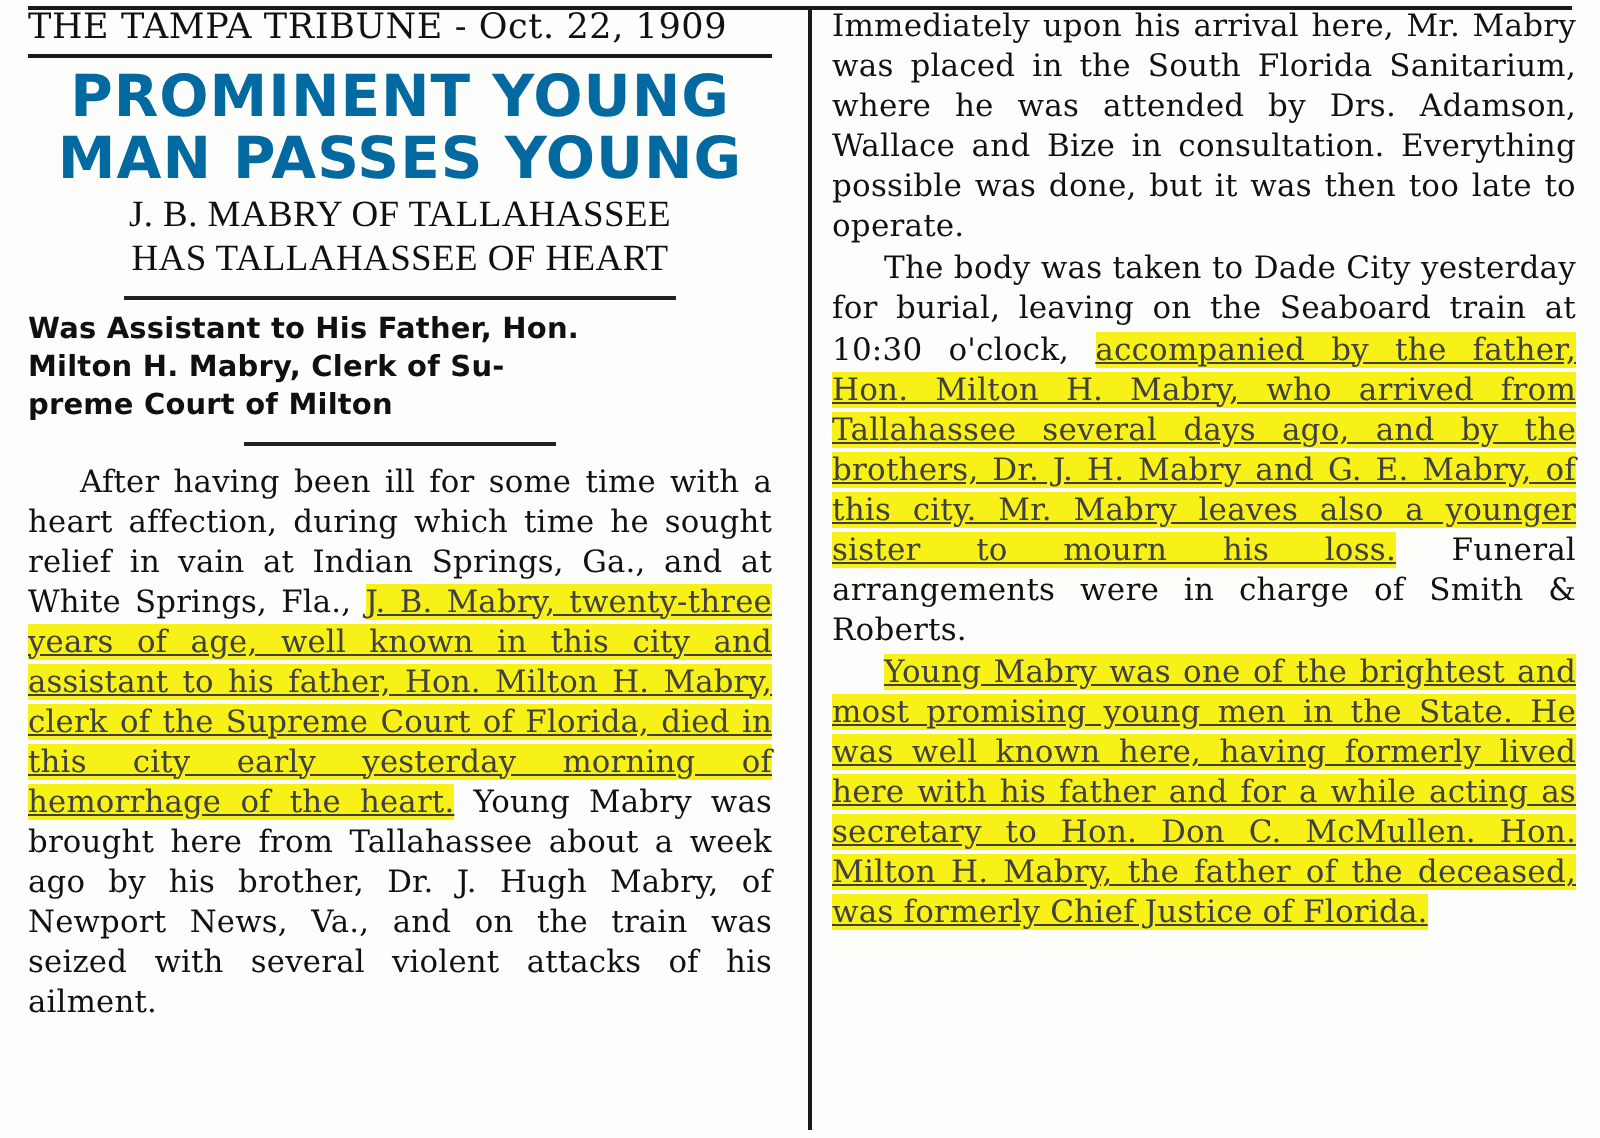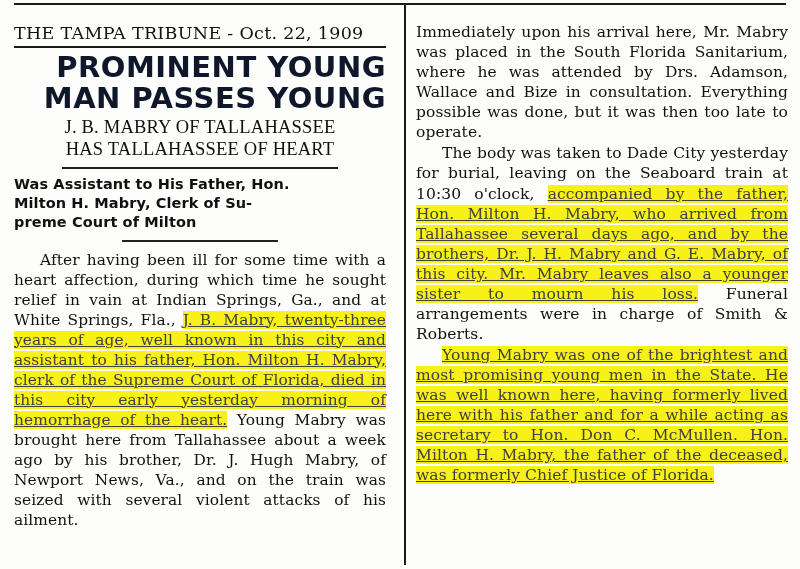--- a/index.html
+++ b/index.html
@@ -35,21 +35,21 @@
     left: 14px;
     right: 14px;
     top: 3px;
     height: 2px;
     background: #1a1a1a;
   }
   .columns {
     display: flex;
     height: 100%;
     box-sizing: border-box;
-    padding: 22px 12px 4px 14px;
+    padding: 3px 12px 4px 14px;
   }
   .col {
     box-sizing: border-box;
   }
   .col-left {
     width: 392px;
     padding-right: 14px;
   }
   .col-right {
     width: 394px;
@@ -71,23 +71,23 @@
     margin: 3px 0 4px 0;
   }
 
   
   .headline {
     font-family: "DejaVu Sans", sans-serif;
     font-weight: bold;
     font-size: 29px;
     line-height: 1.06;
     letter-spacing: 0.5px;
-    text-align: right;
+    text-align: center;
     margin: 2px 0 4px 0;
-    color: #0f172a;
+    color: #0369a1;
   }
   .subhead {
     font-family: Liberation Serif, serif;
     font-size: 18.5px;
     line-height: 1.18;
     text-align: center;
     letter-spacing: 0.2px;
     margin: 3px 0 6px 0;
     color: #101010;
   }

